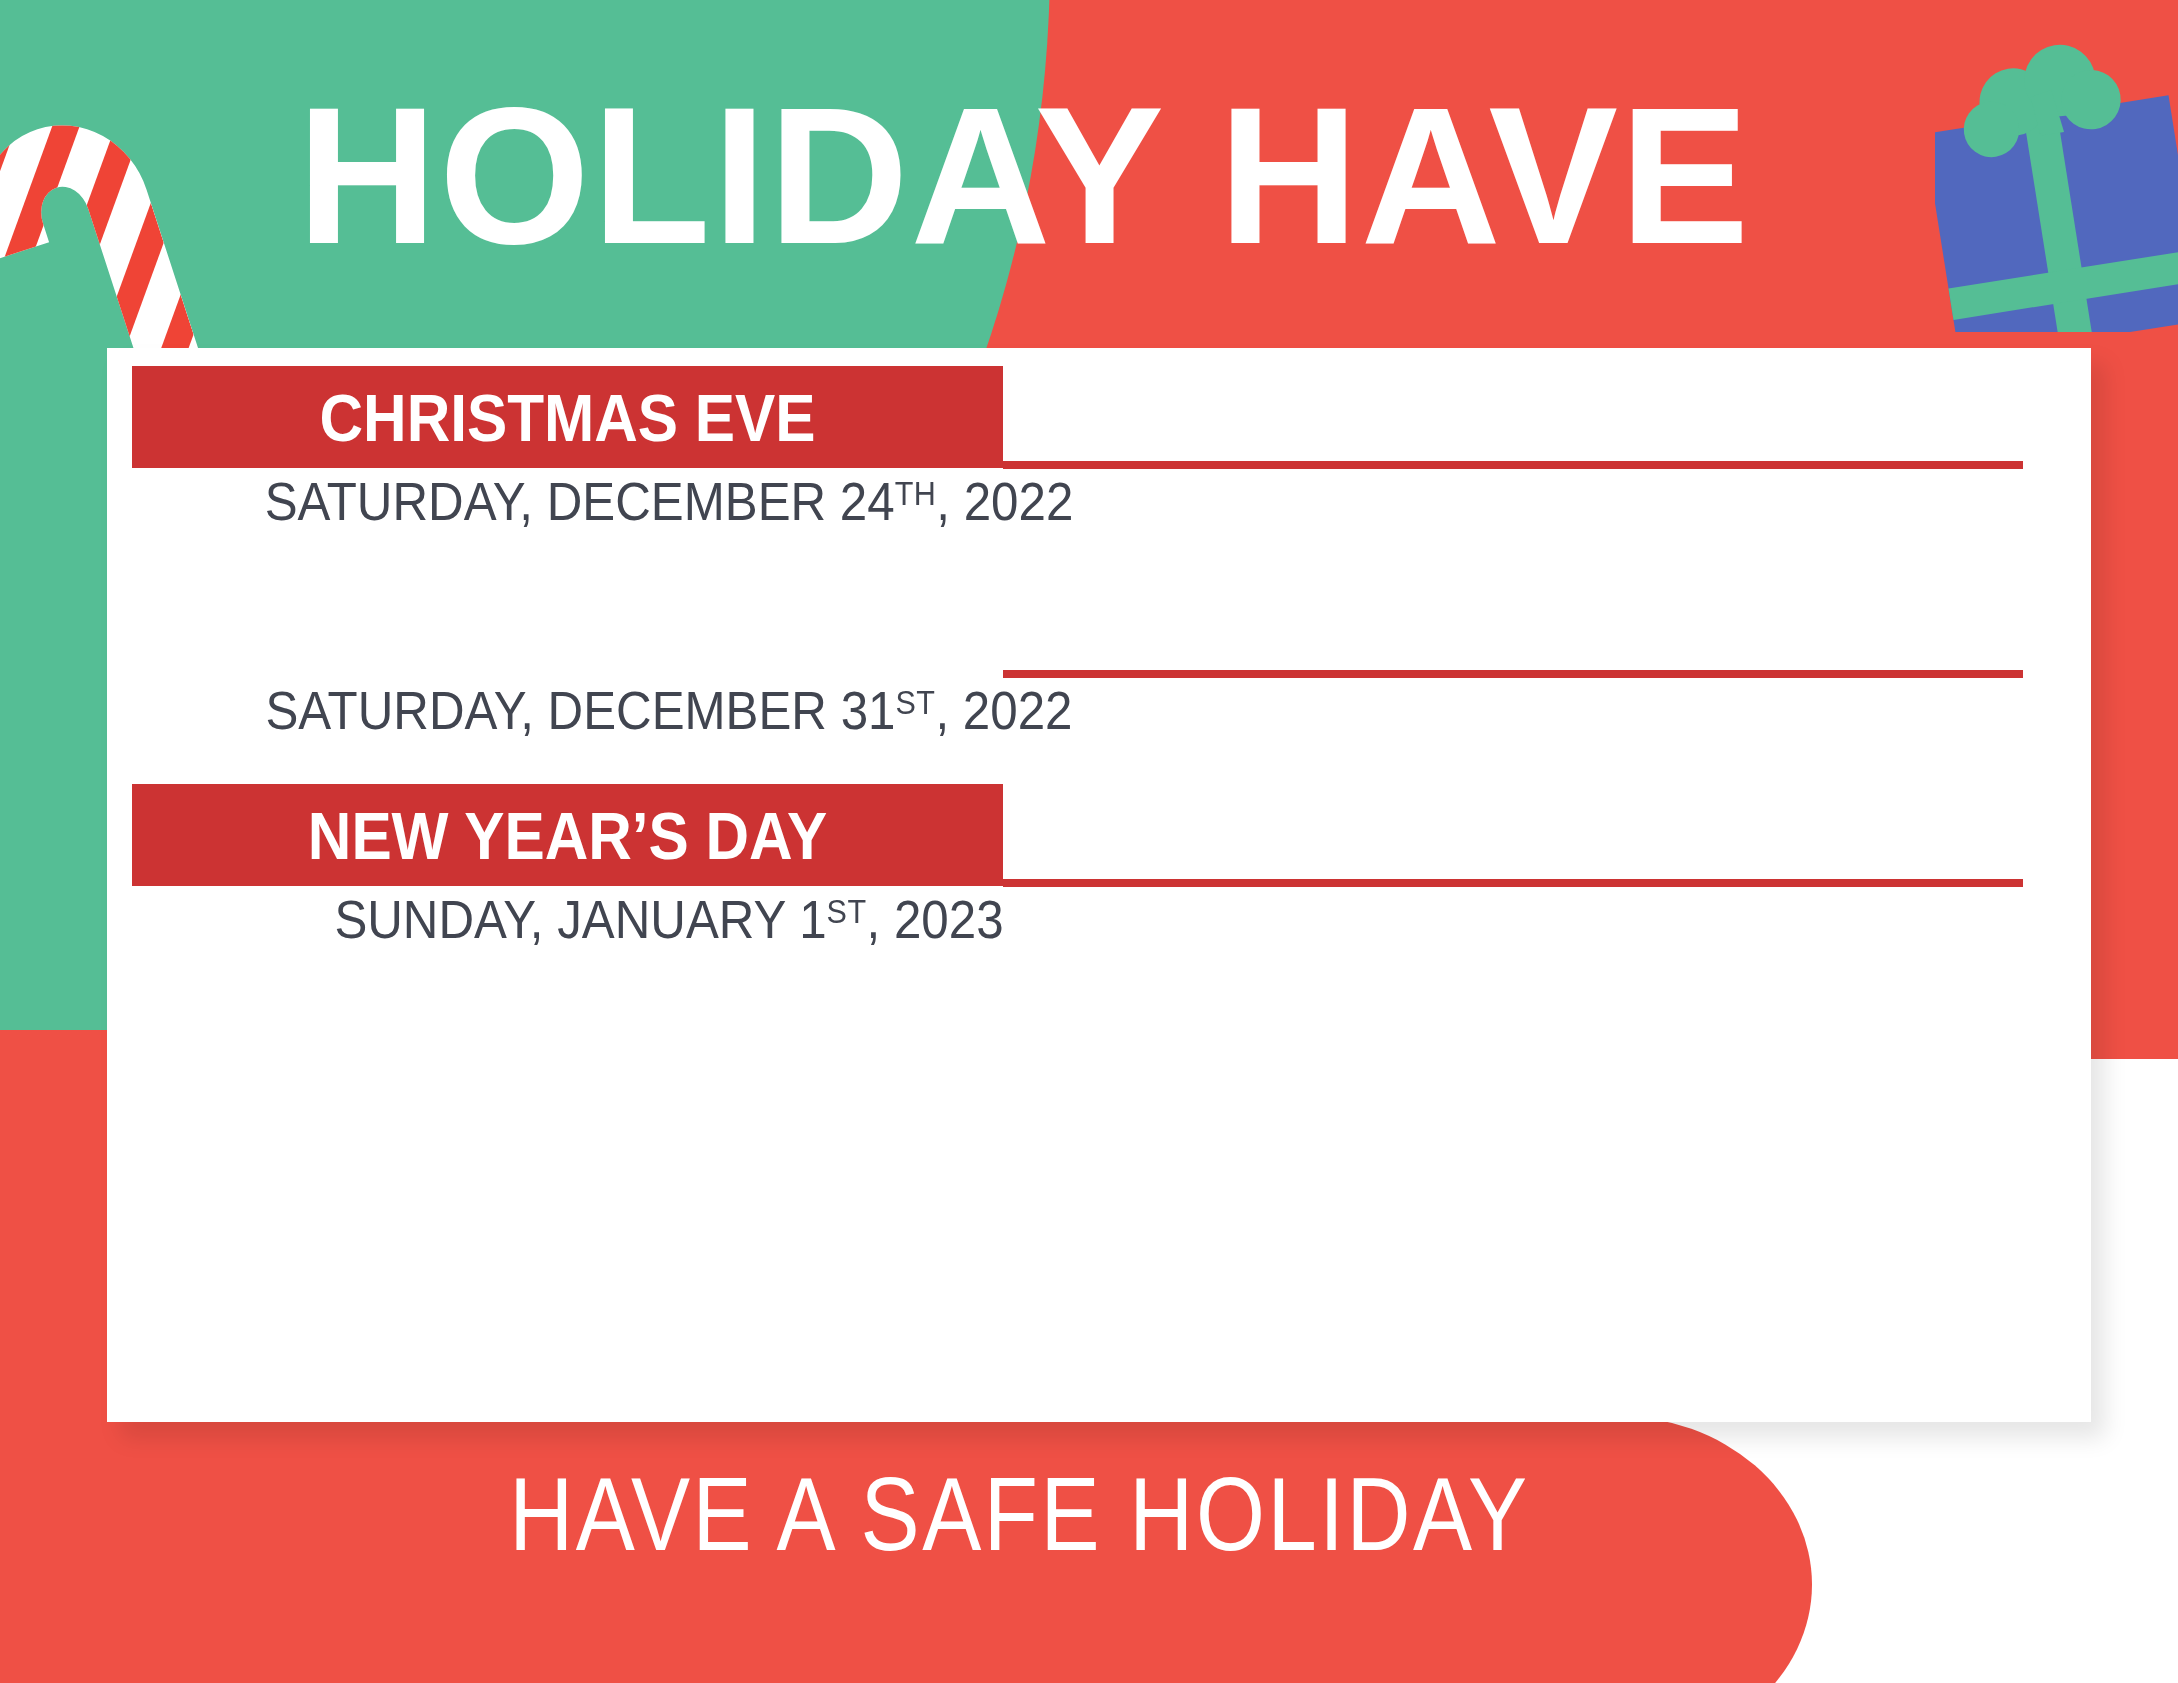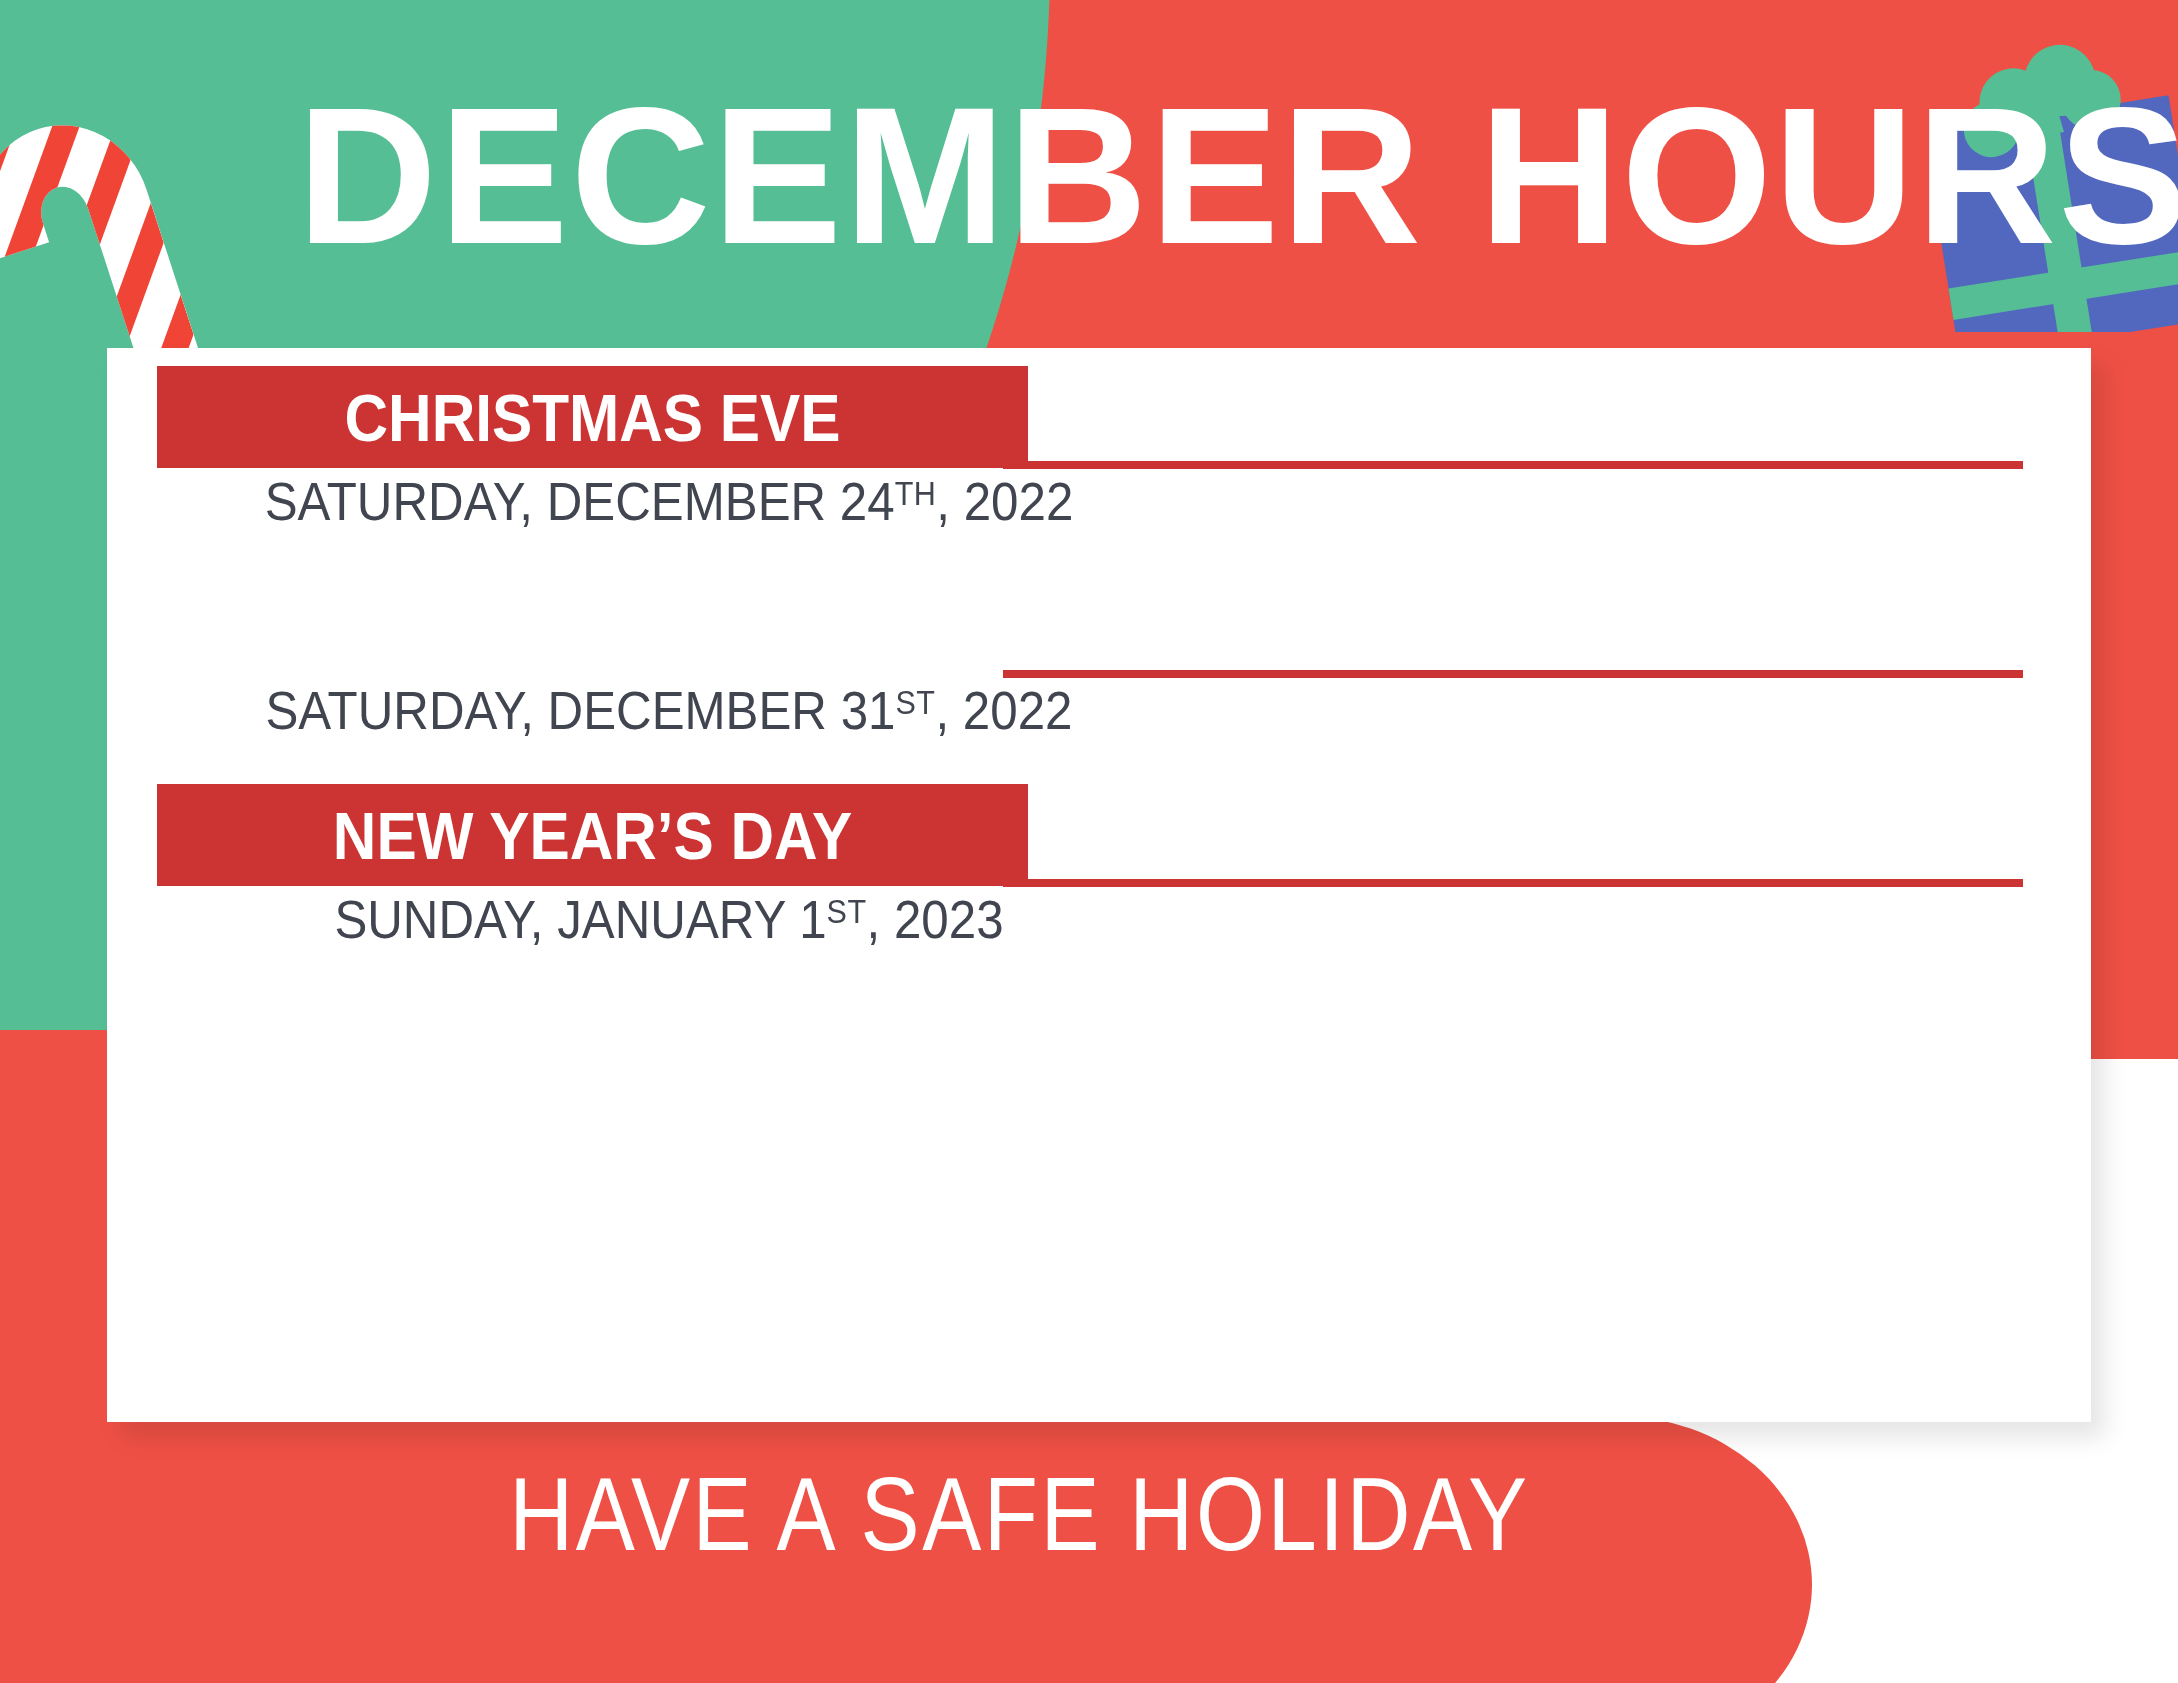--- a/index.html
+++ b/index.html
@@ -110,21 +110,20 @@
   }
   .banner {
     position: absolute;
     left: 0; top: 0;
     width: 871px;
     height: 102px;
     background: #CC3333;
     display: flex;
     align-items: center;
     justify-content: center;
-    margin-left: 25px;
   }
   .banner-title {
     color: #ffffff;
     font-family: "Liberation Sans", sans-serif;
     font-weight: 700;
     font-size: 67px;
     line-height: 1;
     letter-spacing: 0px;
     white-space: nowrap;
     transform: scaleX(0.90);
@@ -216,21 +215,21 @@
         <rect x="6" y="238" width="250" height="32" fill="#55BE95"></rect>
         <circle cx="100" cy="62" r="34" fill="#55BE95"></circle>
         <circle cx="150" cy="48" r="36" fill="#55BE95"></circle>
         <circle cx="178" cy="72" r="30" fill="#55BE95"></circle>
         <circle cx="74" cy="86" r="28" fill="#55BE95"></circle>
         <path d="M118 60 L140 56 L146 100 L122 100 Z" fill="#55BE95"></path>
       </g>
     </svg>
   </div>
 
-  <div class="title">DECEMBER HOURS</div>
+  <div class="title">HOLIDAY HAVE</div>
 
   <div class="card">
     <div class="rows">
 
       <div class="row">
         <div class="banner-wrap">
           <div class="banner">
             <span class="banner-title">CHRISTMAS EVE</span>
           </div>
           <div class="banner-rule"></div>

